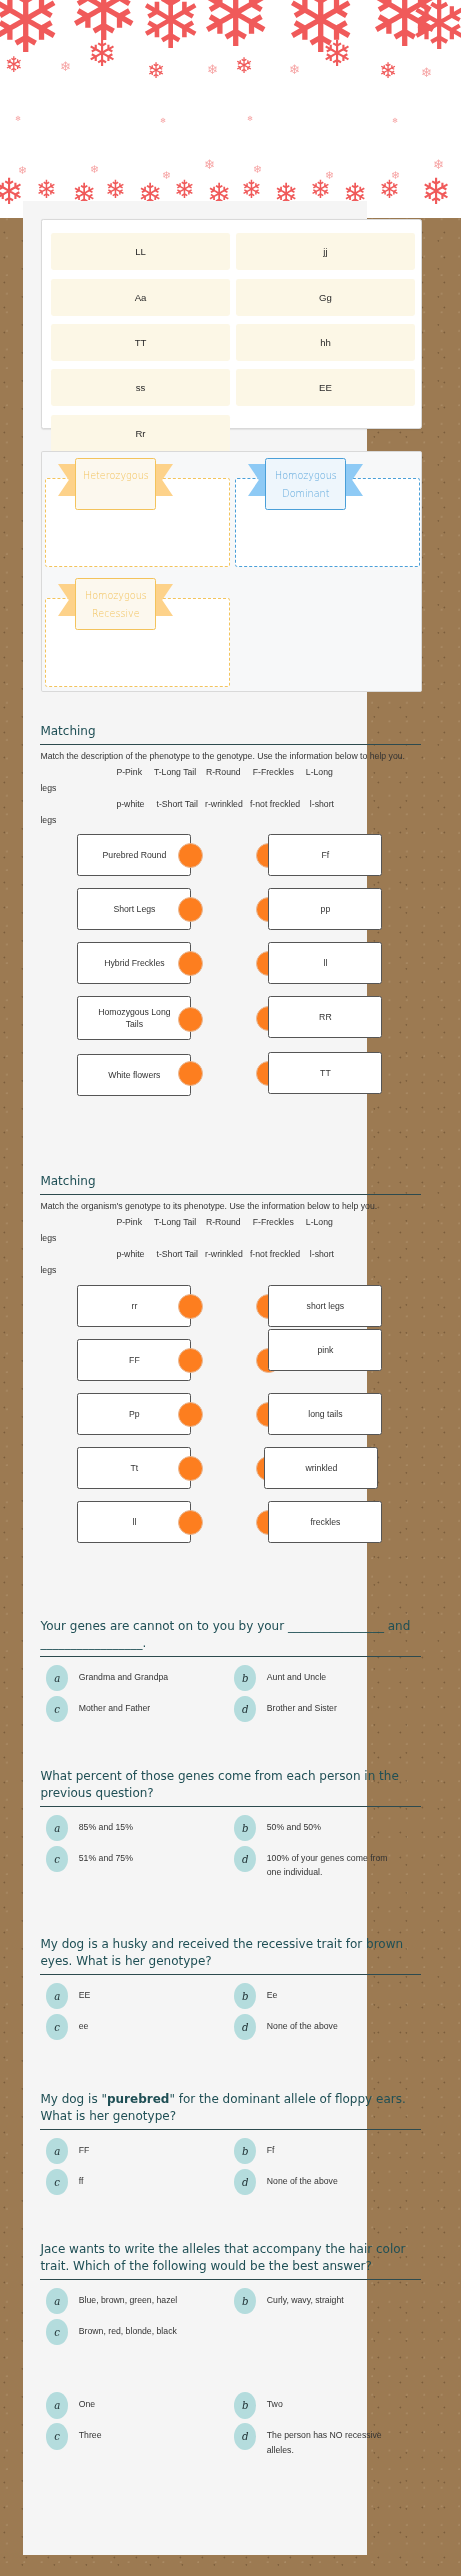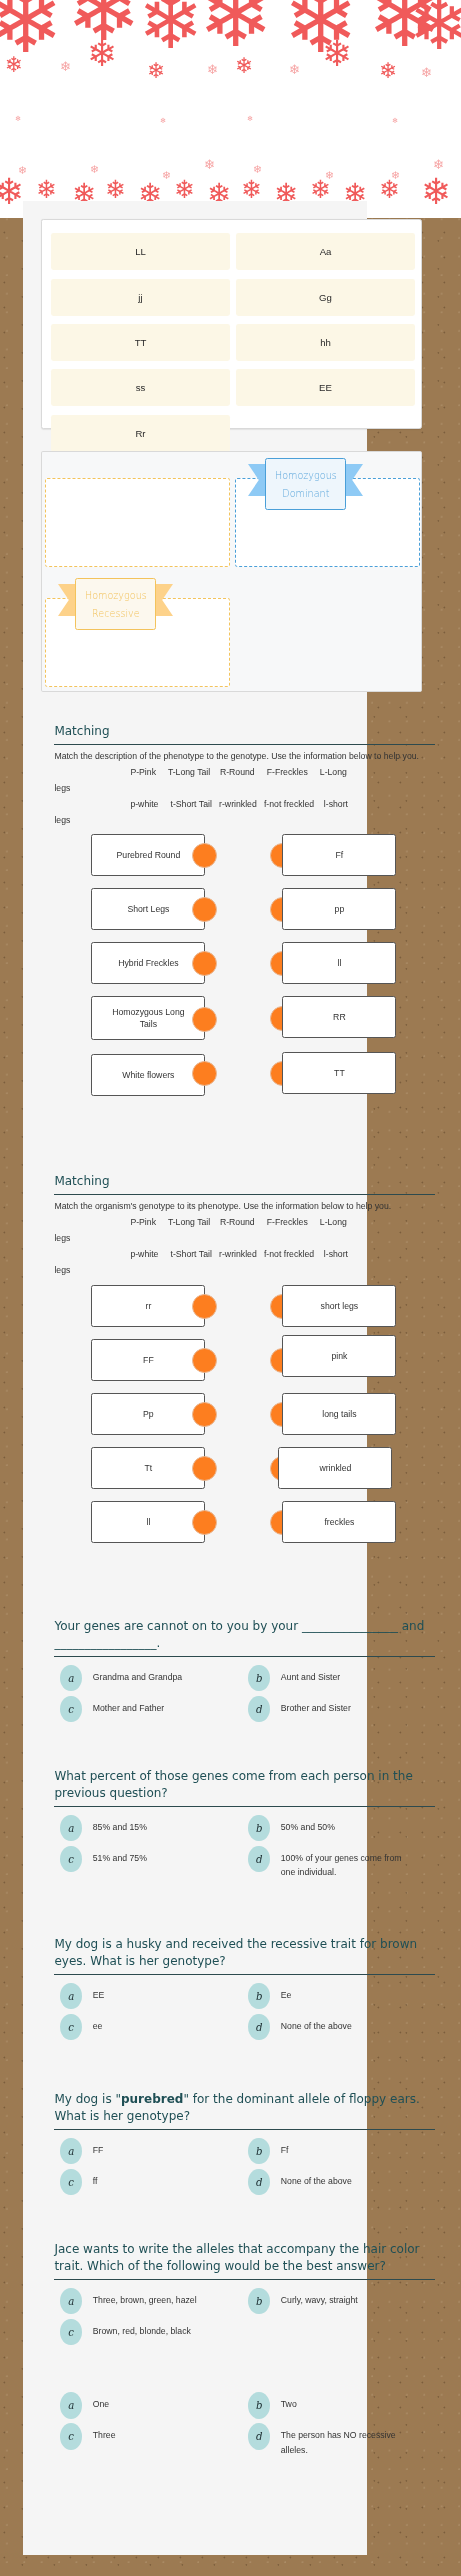--- a/index.html
+++ b/index.html
@@ -60,21 +60,21 @@
   .ribbon .tail.r { right: 0; clip-path: polygon(0 0, 100% 0, 55% 50%, 100% 100%, 0 100%); }
   .ribbon.blue .tail { background: #8ecaf5; }
   .ribbon .plate {
     position: absolute; left: 17.4px; top: 0; width: 81px; height: 52px;
     background: #fcf8ee; border: 1.2px solid #f3c35c; border-radius: 2.4px;
     color: #f2c35e; font-size: 9.6px; text-align: center; padding-top: 8.4px; line-height: 18px;
     font-family: "DejaVu Sans", sans-serif; font-weight: 300;
   }
   .ribbon.blue .plate { background: #eef6fc; border-color: #4a9fd8; color: #5fa8dc; }
   
-  .section { position: absolute; left: 17.4px; width: 381px; margin-left: 14px; }
+  .section { position: absolute; left: 17.4px; width: 381px; }
   .sec-title {
     font-family: "DejaVu Sans", sans-serif; color: #1f4f55; font-size: 12px; line-height: 17px;
     padding-bottom: 3.6px; border-bottom: 0.9px solid #2d4a4e;
   }
   .sec-title b { font-weight: 900; }
   .instr { font-size: 8.7px; color: #333; line-height: 16px; margin-top: 3.6px; }
   .legend-line { font-size: 8.7px; color: #333; line-height: 16px; white-space: pre; }
   .legend-wrap { font-size: 8.7px; color: #333; line-height: 16px; }
   .match-area { position: relative; height: 271px; }
   .mbox {
@@ -143,33 +143,38 @@
   <span class="flake light" style="left:253px;top:164px;font-size:10.8px;">❄</span>
   <span class="flake light" style="left:325px;top:170px;font-size:10.8px;">❄</span>
   <span class="flake light" style="left:391px;top:170px;font-size:10.8px;">❄</span>
 </div>
 
 <div class="panel">
 
   <div class="geno-card">
     <div class="geno-grid">
       <div class="geno-cell">LL</div>
+      <div class="geno-cell">jj</div>
       <div class="geno-cell">Aa</div>
-      <div class="geno-cell">jj</div>
       <div class="geno-cell">Gg</div>
       <div class="geno-cell">TT</div>
       <div class="geno-cell">hh</div>
       <div class="geno-cell">ss</div>
       <div class="geno-cell">EE</div>
       <div class="geno-cell">Rr</div>
     </div>
   </div>
 
   <div class="sort-card">
     <div class="bucket" style="left:3px;top:26px;"></div>
+    <div class="ribbon" style="left:16px;top:6px;">
+      <div class="tail l"></div>
+      <div class="tail r"></div>
+      <div class="plate">Heterozygous</div>
+    </div>
     <div class="bucket blue" style="left:193px;top:26px;"></div>
     <div class="ribbon blue" style="left:206px;top:6px;">
       <div class="tail l"></div>
       <div class="tail r"></div>
       <div class="plate">Homozygous Dominant</div>
     </div>
     <div class="bucket" style="left:3px;top:146px;"></div>
     <div class="ribbon" style="left:16px;top:126px;">
       <div class="tail l"></div>
       <div class="tail r"></div>
@@ -225,21 +230,21 @@
     </div>
     <div class="match-area" style="margin-top:7.2px;">
       <div class="mbox" style="left:37px;top:0;">rr</div>
       <div class="dot" style="left:138px;top:8.4px;"></div>
       <div class="dot" style="left:216px;top:8.4px;"></div>
       <div class="mbox" style="left:228px;top:0;">short legs</div>
 
       <div class="mbox" style="left:37px;top:54px;">FF</div>
       <div class="dot" style="left:138px;top:63px;"></div>
       <div class="dot" style="left:216px;top:63px;"></div>
-      <div class="mbox" style="left:228px;top:50px;">pink</div>
+      <div class="mbox" style="left:228px;top:44px;">pink</div>
 
       <div class="mbox" style="left:37px;top:108px;">Pp</div>
       <div class="dot" style="left:138px;top:117px;"></div>
       <div class="dot" style="left:216px;top:117px;"></div>
       <div class="mbox" style="left:228px;top:108px;">long tails</div>
 
       <div class="mbox" style="left:37px;top:162px;">Tt</div>
       <div class="dot" style="left:138px;top:171px;"></div>
       <div class="dot" style="left:216px;top:171px;"></div>
       <div class="mbox" style="left:224px;top:162px;">wrinkled</div>
@@ -253,21 +258,21 @@
 
   <div class="section" style="top:1417px;">
     <div class="sec-title">Your genes are cannot on to you by your ________________ and _________________.</div>
     <div class="opts" style="height:60px;">
       <div class="opt" style="left:6px;top:0;">
         <div class="badge">a</div>
         <div class="opt-text">Grandma and Grandpa</div>
       </div>
       <div class="opt" style="left:194px;top:0;">
         <div class="badge">b</div>
-        <div class="opt-text">Aunt and Sister</div>
+        <div class="opt-text">Aunt and Uncle</div>
       </div>
       <div class="opt" style="left:6px;top:31px;">
         <div class="badge">c</div>
         <div class="opt-text">Mother and Father</div>
       </div>
       <div class="opt" style="left:194px;top:31px;">
         <div class="badge">d</div>
         <div class="opt-text">Brother and Sister</div>
       </div>
     </div>
@@ -339,21 +344,21 @@
         <div class="opt-text">None of the above</div>
       </div>
     </div>
   </div>
 
   <div class="section" style="top:2040px;">
     <div class="sec-title">Jace wants to write the alleles that accompany the hair color trait. Which of the following would be the best answer?</div>
     <div class="opts" style="height:60px;">
       <div class="opt" style="left:6px;top:0;">
         <div class="badge">a</div>
-        <div class="opt-text">Three, brown, green, hazel</div>
+        <div class="opt-text">Blue, brown, green, hazel</div>
       </div>
       <div class="opt" style="left:194px;top:0;">
         <div class="badge">b</div>
         <div class="opt-text">Curly, wavy, straight</div>
       </div>
       <div class="opt" style="left:6px;top:31px;">
         <div class="badge">c</div>
         <div class="opt-text">Brown, red, blonde, black</div>
       </div>
     </div>

